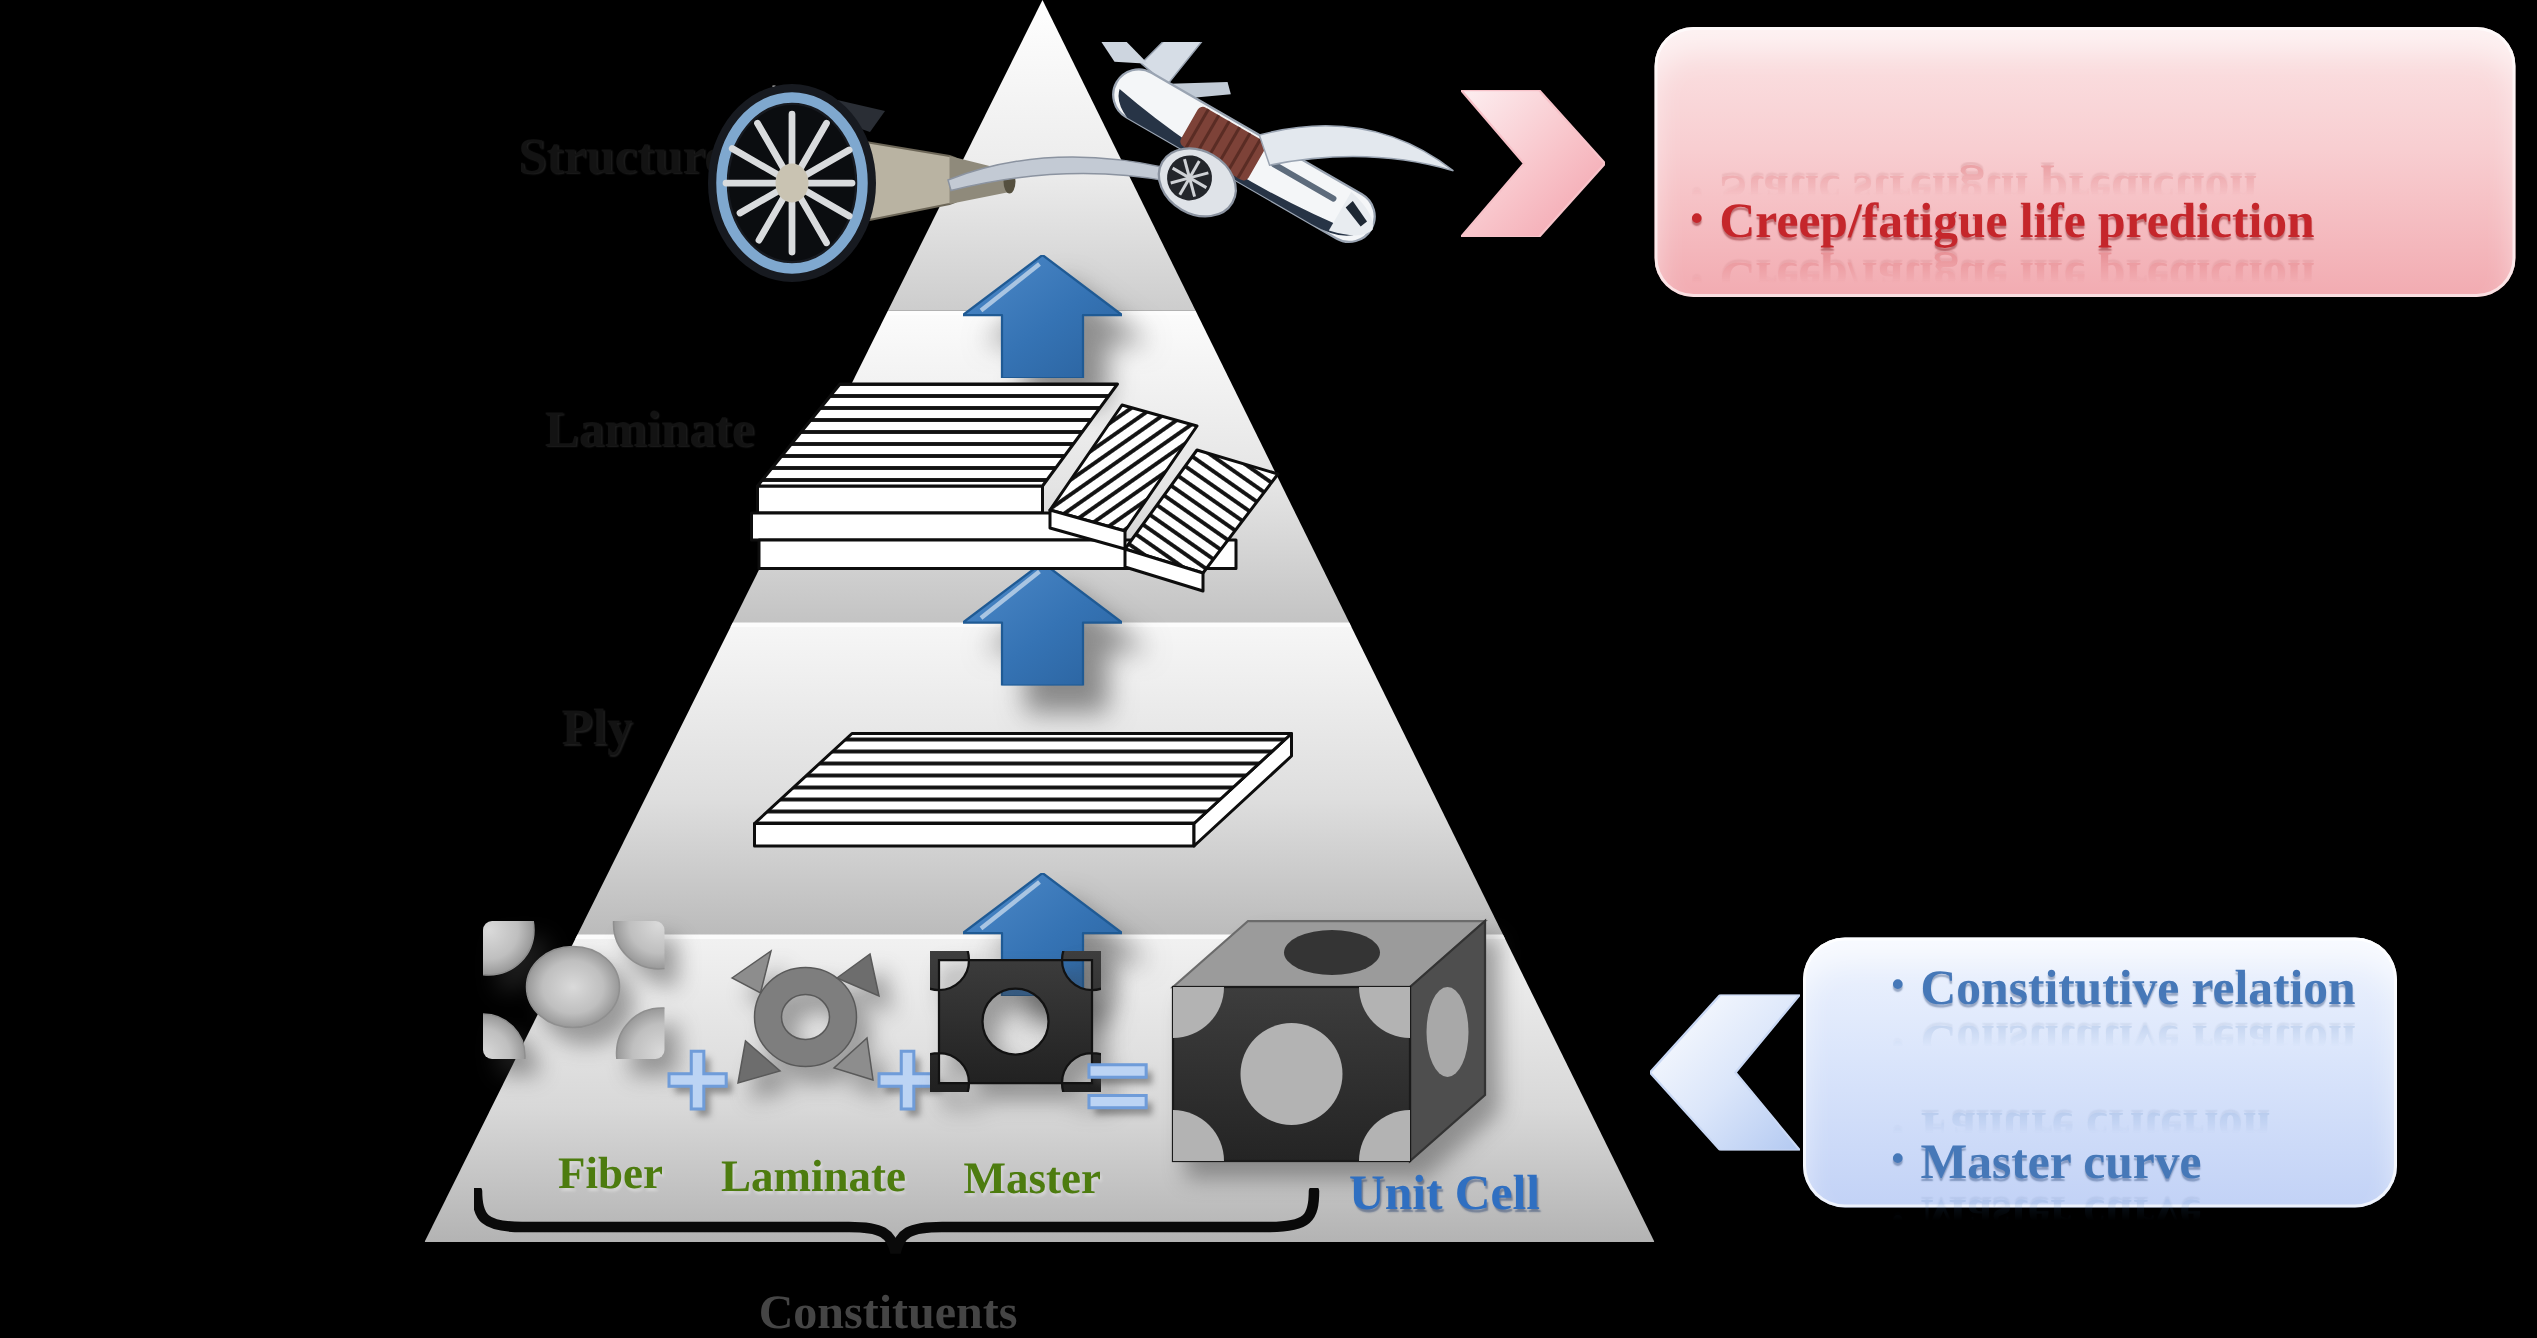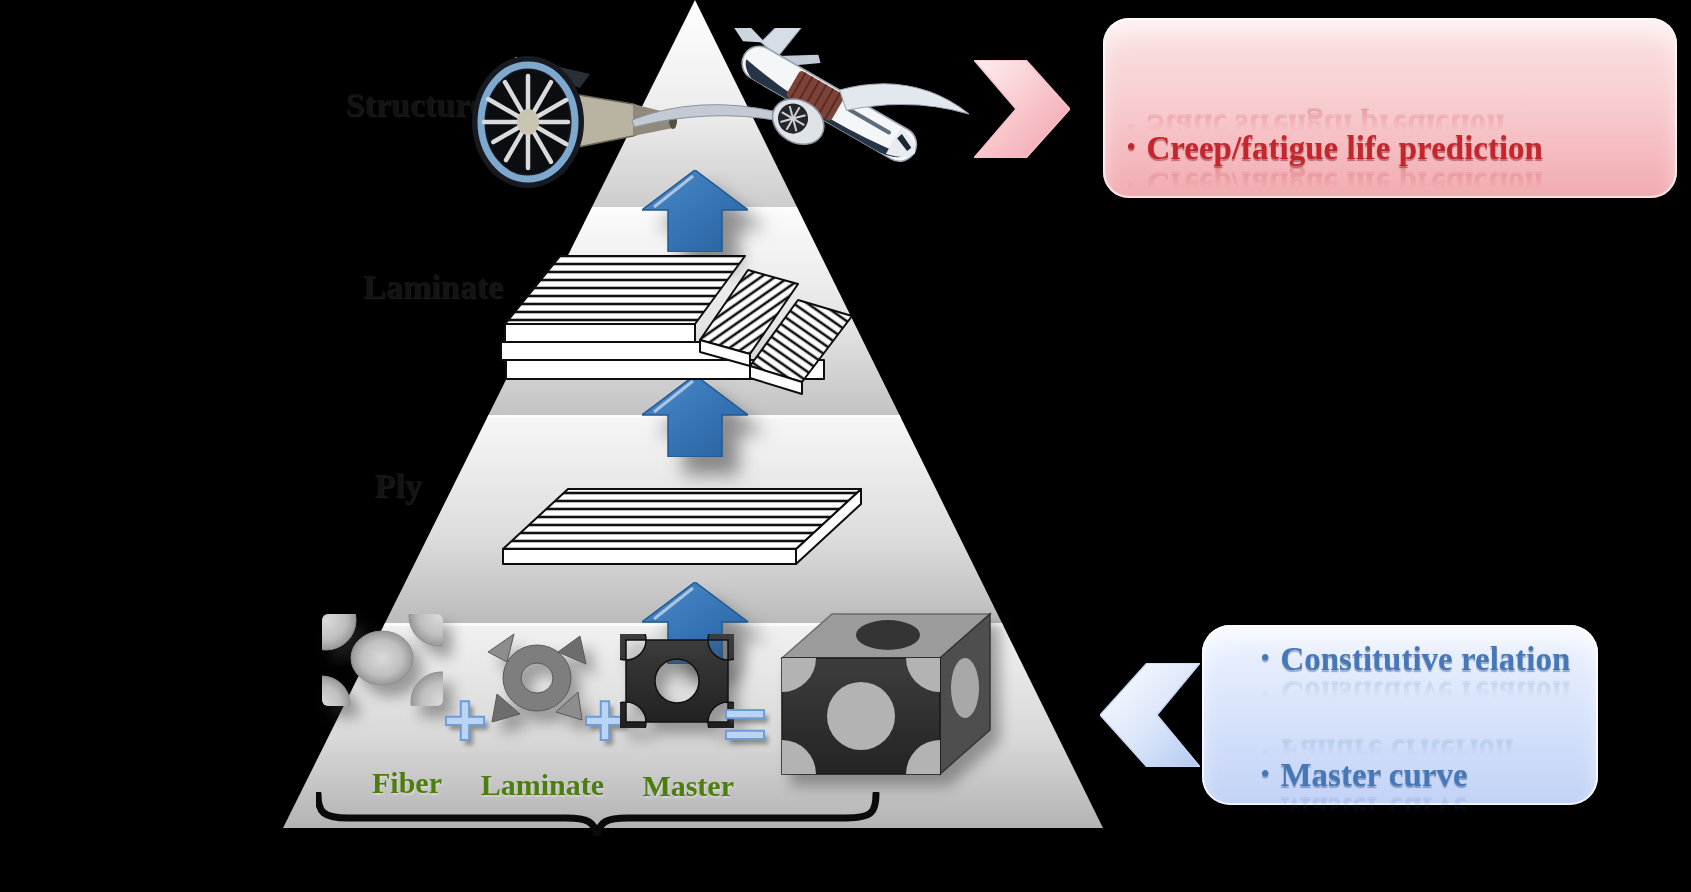--- a/index.html
+++ b/index.html
@@ -271,24 +271,26 @@
         <circle cx="172" cy="56" r="34"></circle>
       <circle cx="14" cy="172" r="34"></circle>
         <circle cx="172" cy="172" r="34"></circle>
       <circle cx="93" cy="114" r="34"></circle>
     </g>
   </svg>
 
   <div class="complbl" style="left:342px;top:766px;width:100px;">Fiber</div>
   <div class="complbl" style="left:464px;top:768px;width:140px;">Laminate</div>
   <div class="complbl" style="left:614px;top:769px;width:120px;">Master</div>
+  <div class="unitlbl" style="left:877px;top:778px;width:172px;">Unit Cell</div>
 
   <svg class="abs" style="left:316px;top:792px" width="564" height="46" viewBox="0 0 564 46">
     <path d="M2,2 C2,20 7,26 32,26 L250,26 C272,26 278,30 281,43 C284,30 290,26 312,26 L530,26 C556,26 560,20 560,2" fill="none" stroke="#0a0a0a" stroke-width="7" stroke-linecap="round"></path>
   </svg>
+  <div class="constlbl" style="left:492px;top:856px;width:200px;">Constituents</div>
 
   <svg class="abs" style="left:974px;top:60px" width="96" height="98" viewBox="0 0 96 98">
     <polygon points="0,0 52,0 96,49 52,98 0,98 42,49" fill="url(#gPink)" stroke="#f7c2c9" stroke-width="1.5"></polygon>
   </svg>
   <div class="redbox">
     <div class="cline refl" style="top:90px;" aria-hidden="true">
       <span class="b">•</span><span>Static strength prediction</span>
     </div>
     <div class="cline" style="top:112px;">
       <span class="b">•</span><span>Creep/fatigue life prediction</span>

